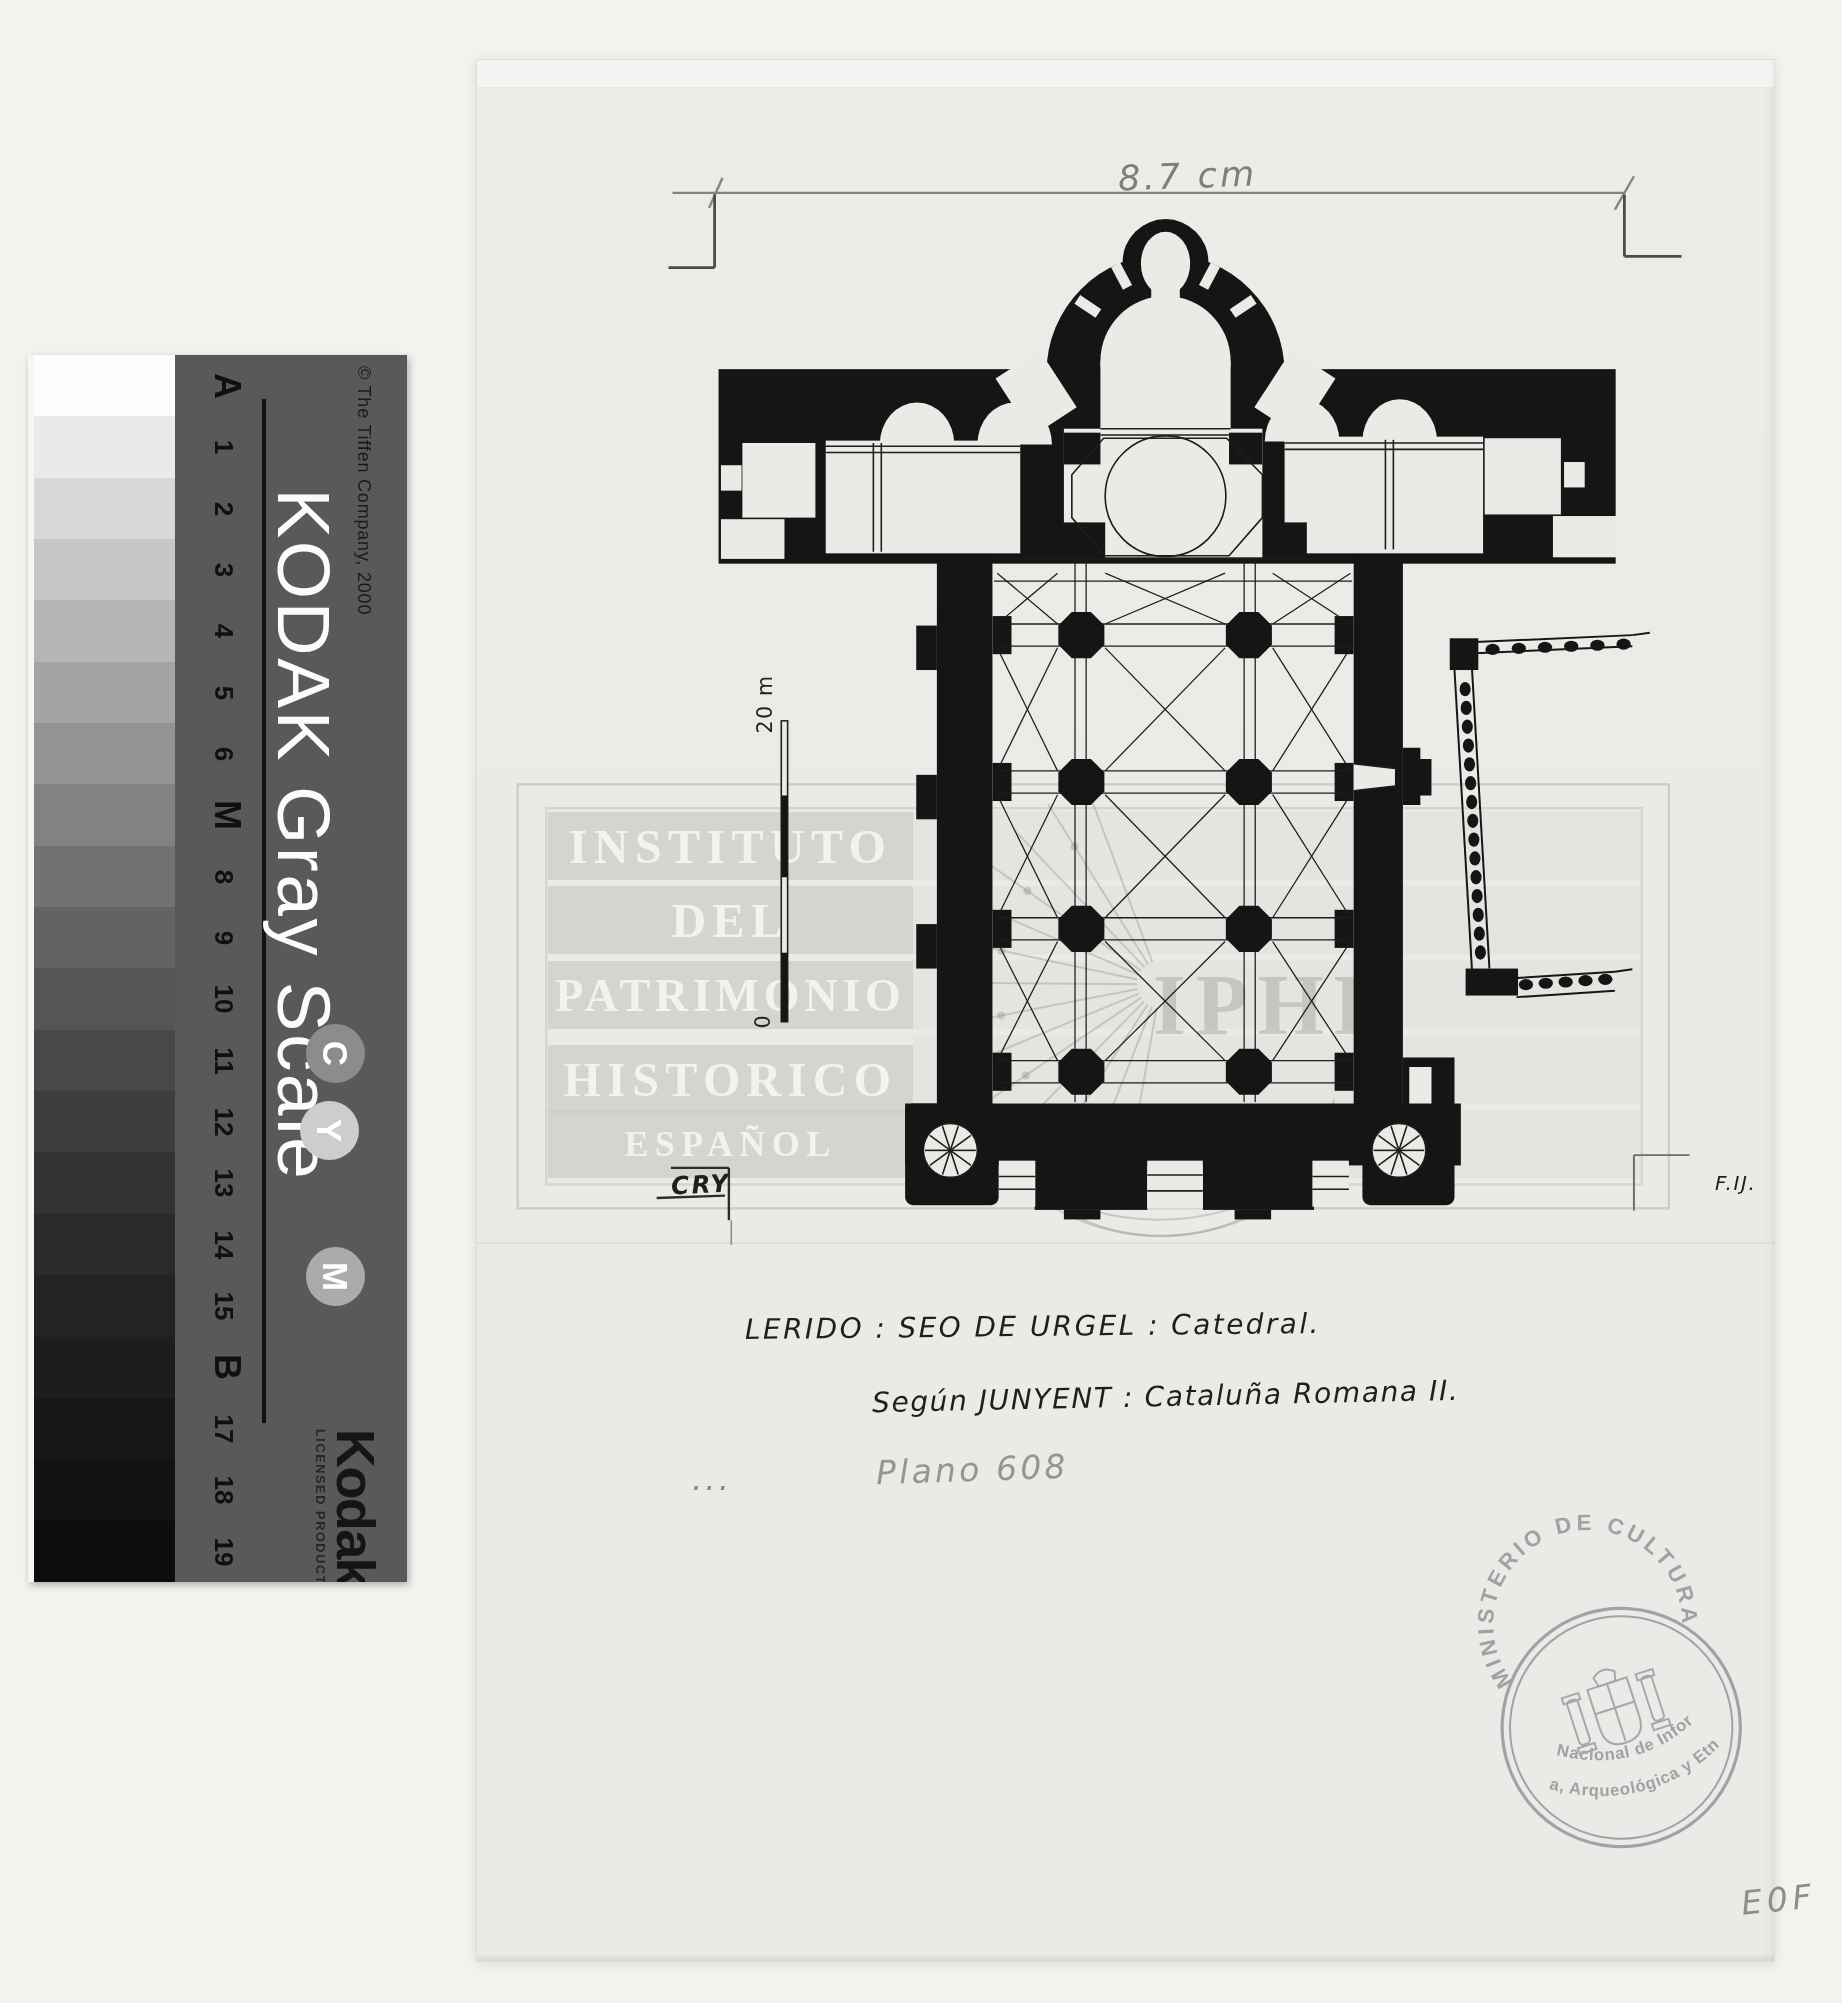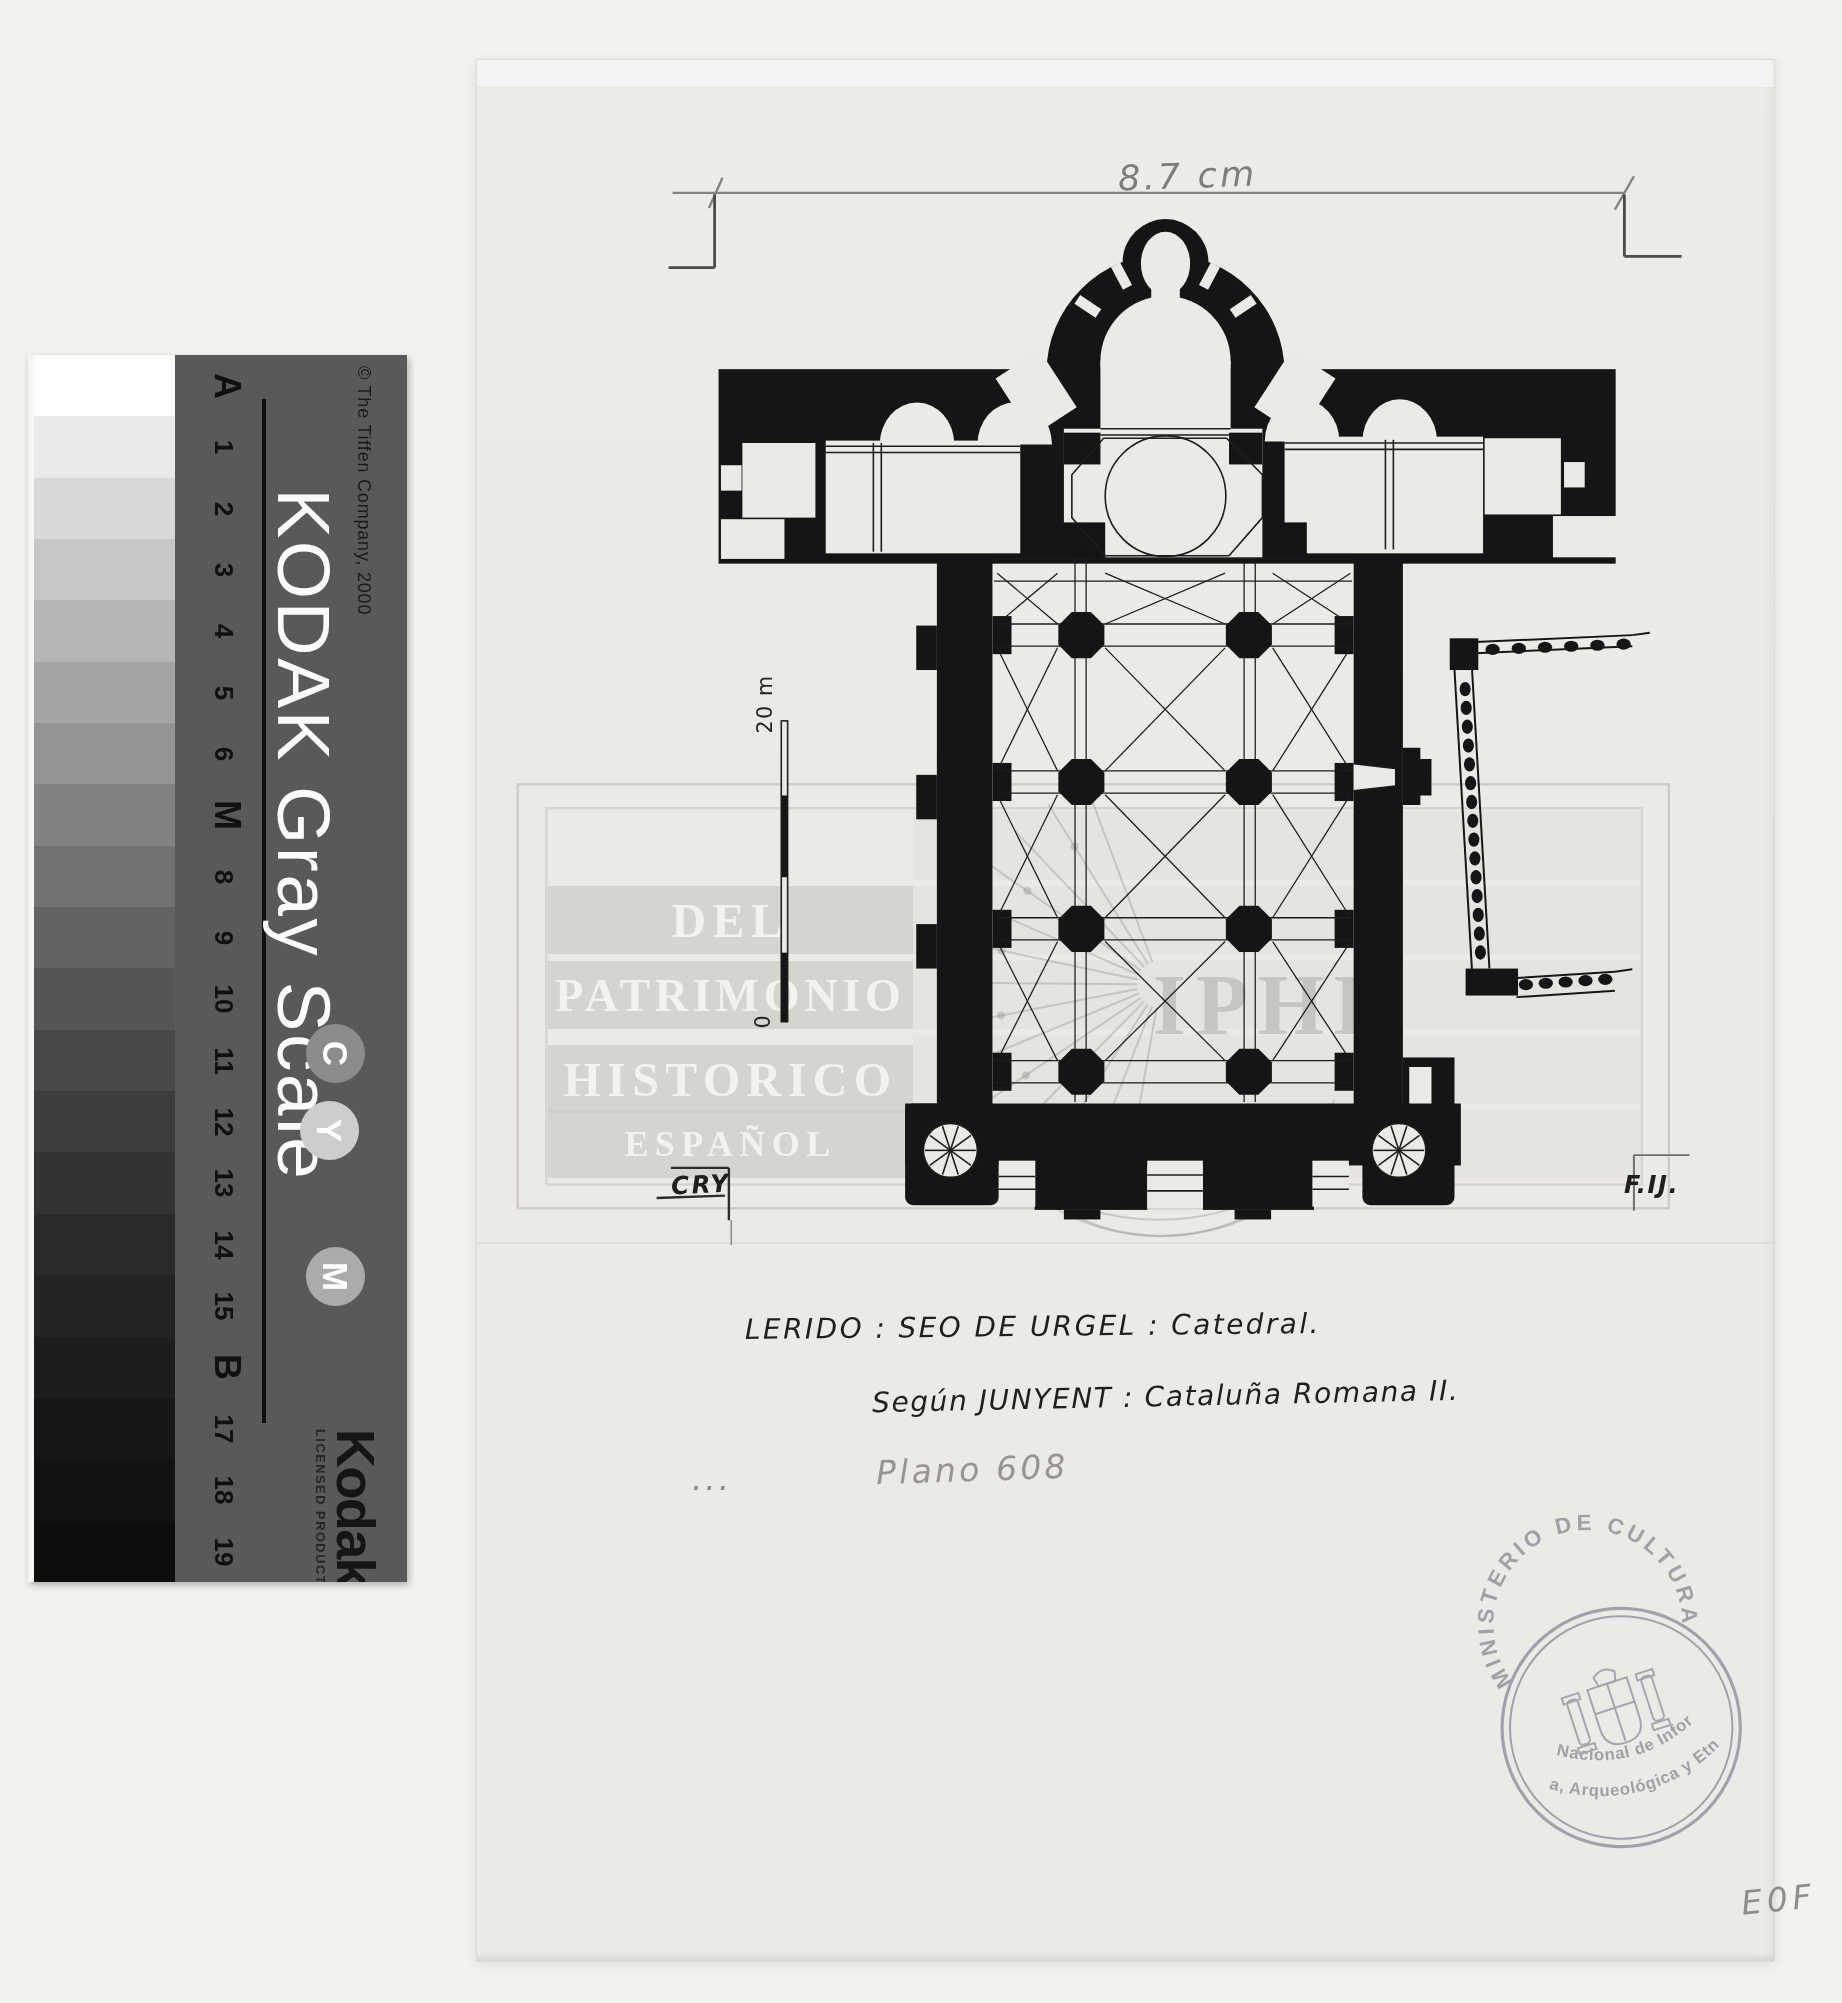--- a/index.html
+++ b/index.html
@@ -46,36 +46,39 @@
   #overlay{position:absolute;left:0;top:0;width:1842px;height:2003px;pointer-events:none;}
   
   .hand{position:absolute;font-family:"DejaVu Sans",sans-serif;font-style:italic;color:#1f1f1e;
         white-space:nowrap;}
   #dim-label{left:1118px;top:156px;font-size:35px;color:#7f7e7a;transform:rotate(-2deg);letter-spacing:3.2px;}
   #title1{left:745px;top:1310px;font-size:28px;letter-spacing:2.4px;transform:rotate(-.6deg);}
   #title2{left:872px;top:1380px;font-size:28px;letter-spacing:1.6px;transform:rotate(-1.2deg);}
   #plano{left:876px;top:1450px;font-size:33px;letter-spacing:3.2px;color:#97958f;transform:rotate(-2deg);}
   #dots3{left:692px;top:1460px;font-size:32px;color:#8b8a87;letter-spacing:3.2px;}
   #cry{left:671px;top:1170px;font-size:24.6px;font-weight:700;letter-spacing:2.4px;transform:rotate(-3deg);}
-  #fij{left:1624px;top:1171px;font-size:24px;font-weight:700;letter-spacing:1.6px;}
+  #fij{left:1715px;top:1171px;font-size:20px;font-weight:400;letter-spacing:1.6px;}
   #corner-code{left:1741px;top:1880px;font-size:33px;color:#8f8e8a;letter-spacing:4.8px;transform:rotate(-6deg);}
   #sb-top{left:731px;top:692px;font-size:20.6px;color:#242424;transform:rotate(-90deg);transform-origin:center;width:68px;text-align:center;letter-spacing:1.6px;font-style:normal;}
   #sb-bottom{left:756px;top:1010px;font-size:20.6px;color:#242424;transform:rotate(-90deg);font-style:normal;}
 </style>
 </head>
 <body>
 
 <div id="stage">
 
   <div id="sheet">
     <div class="fold"></div>
     <div class="crease"></div>
     <div class="bottomedge"></div>
   </div>
 
+  <div class="band" style="top:812px;font-size:48px;">
+      <span>INSTITUTO</span>
+    </div>
   <div class="band" style="top:886px;font-size:48px;">
       <span>DEL</span>
     </div>
   <div class="band" style="top:961px;font-size:46px;letter-spacing:4.8px;">
       <span>PATRIMONIO</span>
     </div>
   <div class="band" style="top:1045px;font-size:48px;">
       <span>HISTORICO</span>
     </div>
   <div class="band" style="top:1110px;font-size:36px;">

